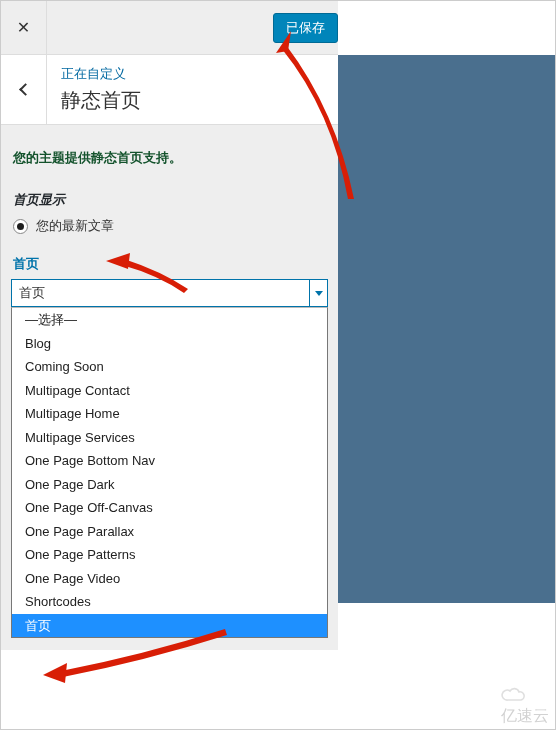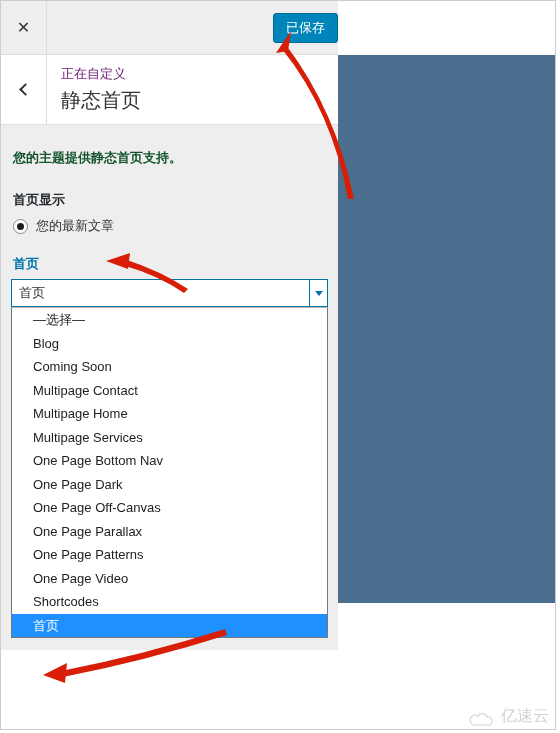--- a/index.html
+++ b/index.html
@@ -64,28 +64,28 @@
     cursor: pointer;
   }
   .chevron-left {
     width: 9px; height: 9px;
     border-left: 2px solid #333;
     border-bottom: 2px solid #333;
     transform: rotate(45deg);
     margin-left: 3px;
   }
   .titles { padding-left: 14px; }
-  .customizing { color: #701a75; font-size: 13px; margin-bottom: 4px; }
+  .customizing { color: #0369a1; font-size: 13px; margin-bottom: 4px; }
   .section-title { font-size: 20px; font-weight: 400; color: #333; }
   .body {
     padding: 12px 10px;
     background: #eee;
   }
   .note { color: #14532d; margin: 12px 2px 24px; font-weight: bold; }
-  .group-label { color: #23282d; font-weight: 600; margin: 6px 2px 8px; }
+  .group-label { color: #23282d; font-weight: 600; margin: 6px 2px 8px; font-style: italic; }
   .radio-row {
     display: flex; align-items: center;
     margin: 6px 2px 10px;
     color: #333;
     cursor: pointer;
   }
   .radio {
     width: 15px; height: 15px;
     border: 1px solid #888;
     border-radius: 50%;
@@ -122,21 +122,21 @@
     border-right: 4px solid transparent;
     border-top: 5px solid #0073aa;
   }
   .options {
     width: 317px;
     background: #fff;
     border: 1px solid #777;
     border-top: 1px solid #bbb;
   }
   .opt {
-    padding: 2px 21px;
+    padding: 2px 13px;
     font-size: 13px;
     color: #222;
     cursor: pointer;
     line-height: 1.5;
   }
   .opt.sel {
     background: #1e90ff;
     color: #fff;
   }
   .preview {
@@ -145,21 +145,21 @@
     width: 217px;
     height: 548px;
     background: #4a6f8e;
   }
   .watermark {
     position: absolute;
     right: 6px; bottom: 2px;
     font-size: 16px;
     color: #d2d2d2;
     font-weight: 500;
-    display: flex; align-items: flex-end; gap: 4px;
+    display: flex; align-items: flex-start; gap: 4px; flex-direction: column;
   }
   .watermark svg { opacity: 0.7; }
   
   .arrow { position: absolute; pointer-events: none; }
   svg.arrow path, svg.arrow polygon { fill: #d81e06; }
 </style>
 </head>
 <body>
 
 <div class="stage">

